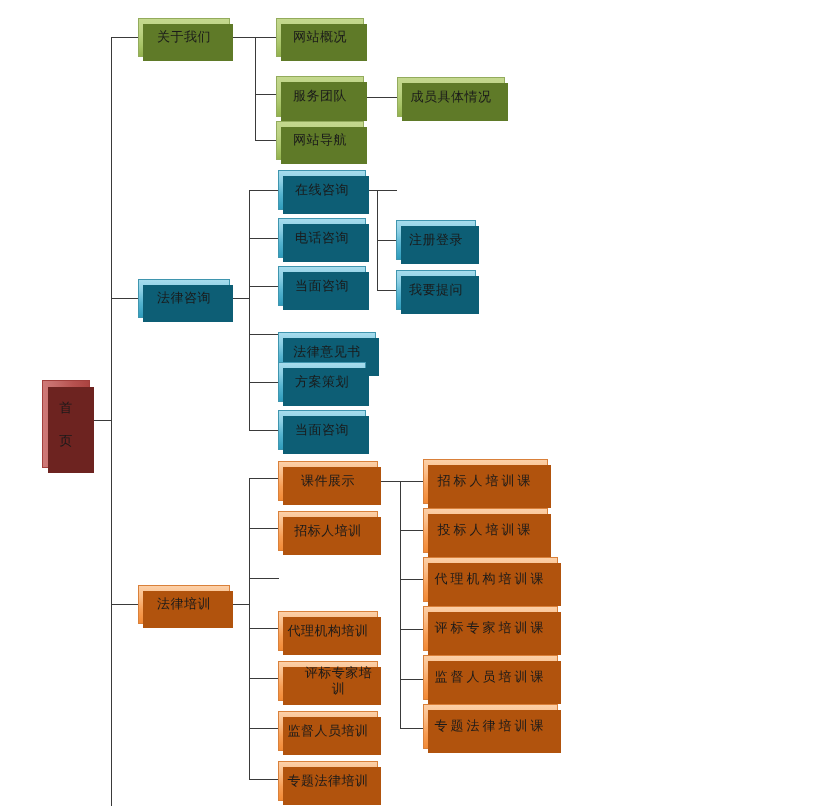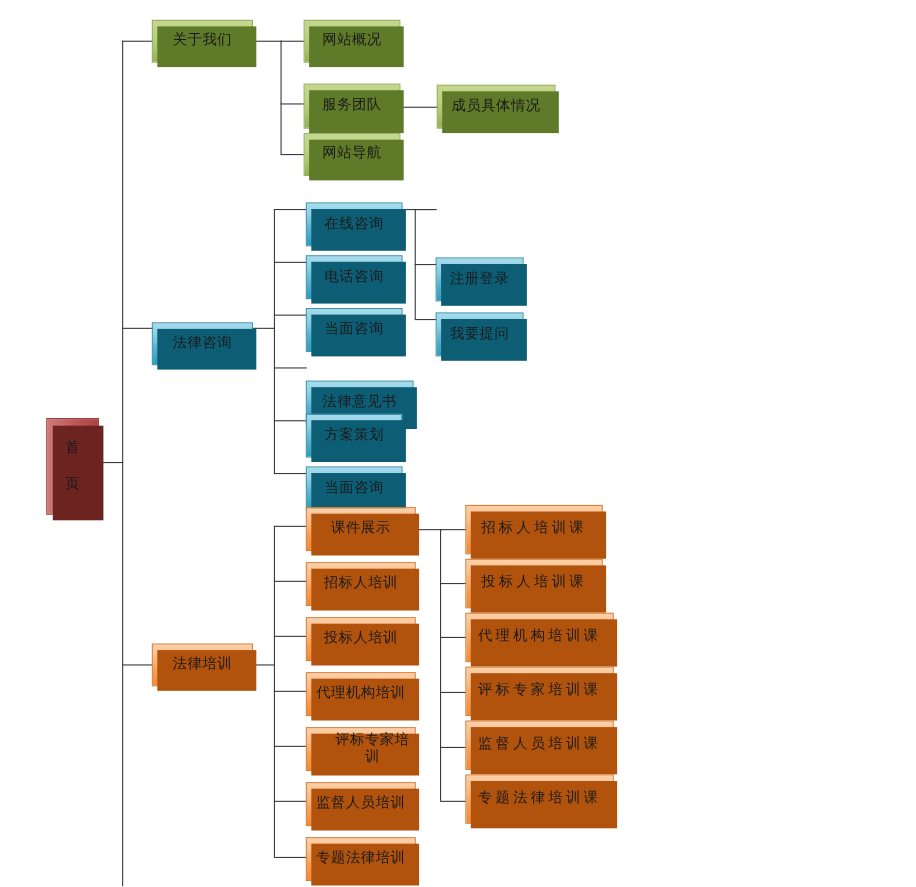--- a/index.html
+++ b/index.html
@@ -40,21 +40,20 @@
     background:linear-gradient(to bottom,#c4d88e 0%,#bcd283 35%,#a8c468 70%,#93b24e 100%);
     border:1px solid #93ab5c;
     align-items:center;
   }
   .green::after{background:#5f7a28;}
 
   
   .blue{
     background:linear-gradient(to bottom,#a7dced 0%,#8ccfe4 28%,#55b3cf 62%,#2f9cbc 100%);
     border:1px solid #3f95ae;
-    margin-top:14px;
   }
   .blue::after{background:#0d5e75;}
 
   
   .orange{
     background:linear-gradient(to bottom,#fcd0a8 0%,#fbbd88 30%,#f79d54 65%,#f28a36 100%);
     border:1px solid #d9803a;
   }
   .orange::after{background:#b1530d;}
 
@@ -184,23 +183,20 @@
   <div class="node blue" style="left:396px; top:270px; width:80px; height:40px;">
     <span class="lbl">我要提问</span>
   </div>
 
   <div class="node orange" style="left:278px; top:461px; width:100px; height:40px;">
     <span class="lbl">课件展示</span>
   </div>
   <div class="node orange" style="left:278px; top:511px; width:100px; height:40px;">
     <span class="lbl">招标人培训</span>
   </div>
-  <div class="node orange" style="left:278px; top:561px; width:100px; height:40px;">
-    <span class="lbl">投标人培训</span>
-  </div>
   <div class="node orange" style="left:278px; top:611px; width:100px; height:40px;">
     <span class="lbl">代理机构培训</span>
   </div>
   <div class="node orange" style="left:278px; top:661px; width:100px; height:40px;padding-left:21px;">
     <span class="lbl">评标专家培训</span>
   </div>
   <div class="node orange" style="left:278px; top:711px; width:100px; height:40px;">
     <span class="lbl">监督人员培训</span>
   </div>
   <div class="node orange" style="left:278px; top:761px; width:100px; height:40px;">

